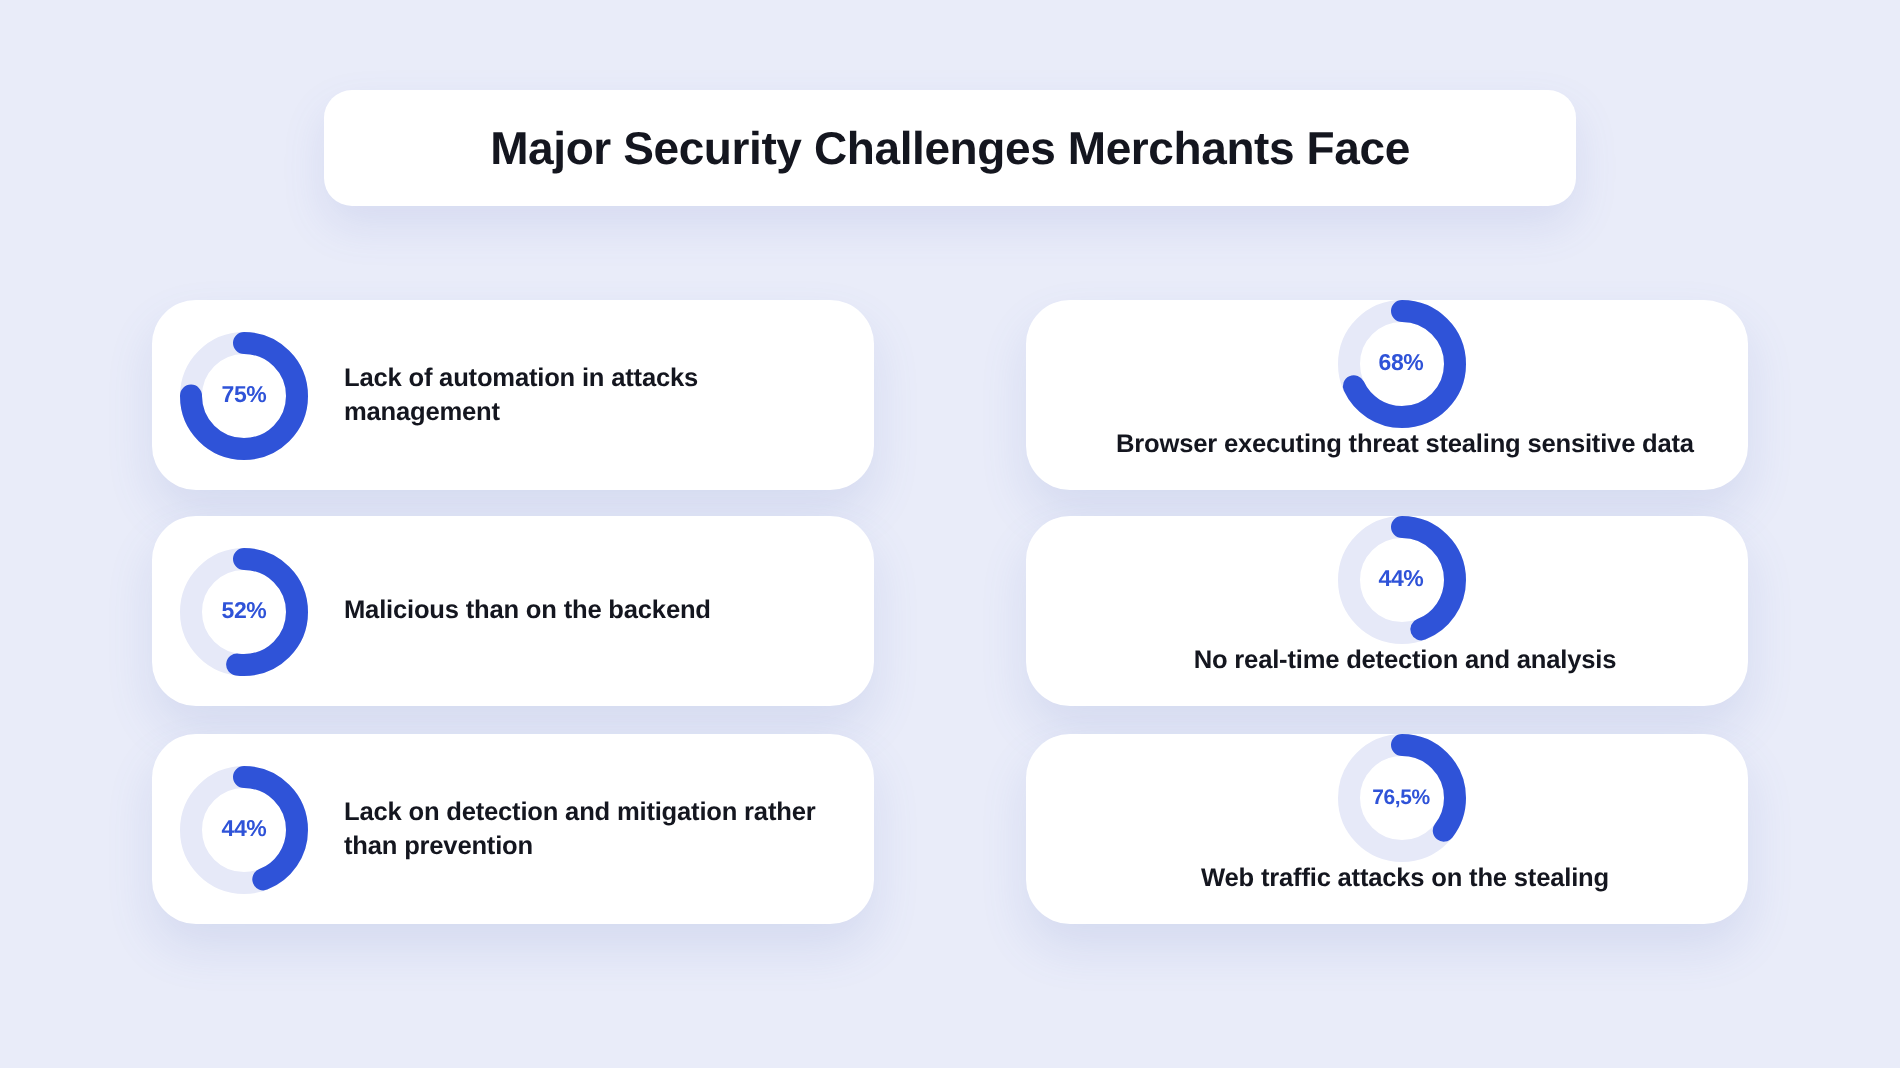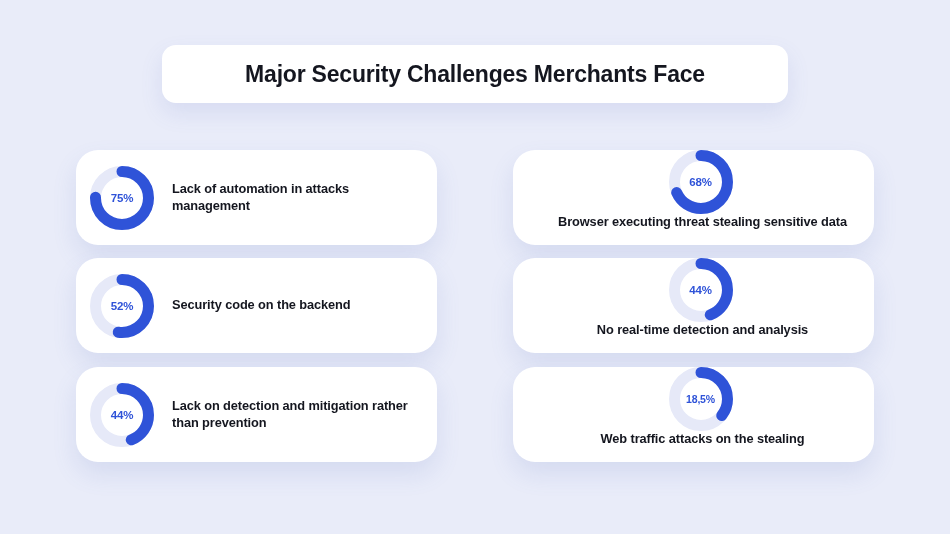--- a/index.html
+++ b/index.html
@@ -128,21 +128,21 @@
         <div class="card-label">Lack of automation in attacks management</div>
       </div>
       <div class="card col-l row-1">
         <div class="donut-wrap">
           <svg viewBox="0 0 64 64">
             <circle cx="32" cy="32" r="26.5" fill="none" stroke="#E6E9F8" stroke-width="11"></circle>
             <circle cx="32" cy="32" r="26.5" fill="none" stroke="#2F53D8" stroke-width="11" stroke-linecap="round" stroke-dasharray="86.58 166.50"></circle>
           </svg>
           <span class="donut-value">52%</span>
         </div>
-        <div class="card-label">Security code on the backend</div>
+        <div class="card-label">Malicious than on the backend</div>
       </div>
       <div class="card col-l row-2">
         <div class="donut-wrap">
           <svg viewBox="0 0 64 64">
             <circle cx="32" cy="32" r="26.5" fill="none" stroke="#E6E9F8" stroke-width="11"></circle>
             <circle cx="32" cy="32" r="26.5" fill="none" stroke="#2F53D8" stroke-width="11" stroke-linecap="round" stroke-dasharray="73.26 166.50"></circle>
           </svg>
           <span class="donut-value">44%</span>
         </div>
         <div class="card-label">Lack on detection and mitigation rather than prevention</div>
@@ -166,19 +166,19 @@
           <span class="donut-value">44%</span>
         </div>
         <div class="card-label">No real-time detection and analysis</div>
       </div>
       <div class="card col-r row-2">
         <div class="donut-wrap">
           <svg viewBox="0 0 64 64">
             <circle cx="32" cy="32" r="26.5" fill="none" stroke="#E6E9F8" stroke-width="11"></circle>
             <circle cx="32" cy="32" r="26.5" fill="none" stroke="#2F53D8" stroke-width="11" stroke-linecap="round" stroke-dasharray="59.11 166.50"></circle>
           </svg>
-          <span class="donut-value small">18,5%</span>
+          <span class="donut-value small">76,5%</span>
         </div>
         <div class="card-label">Web traffic attacks on the stealing</div>
       </div>
     </div>
 
 </div>
 
 </body></html>

